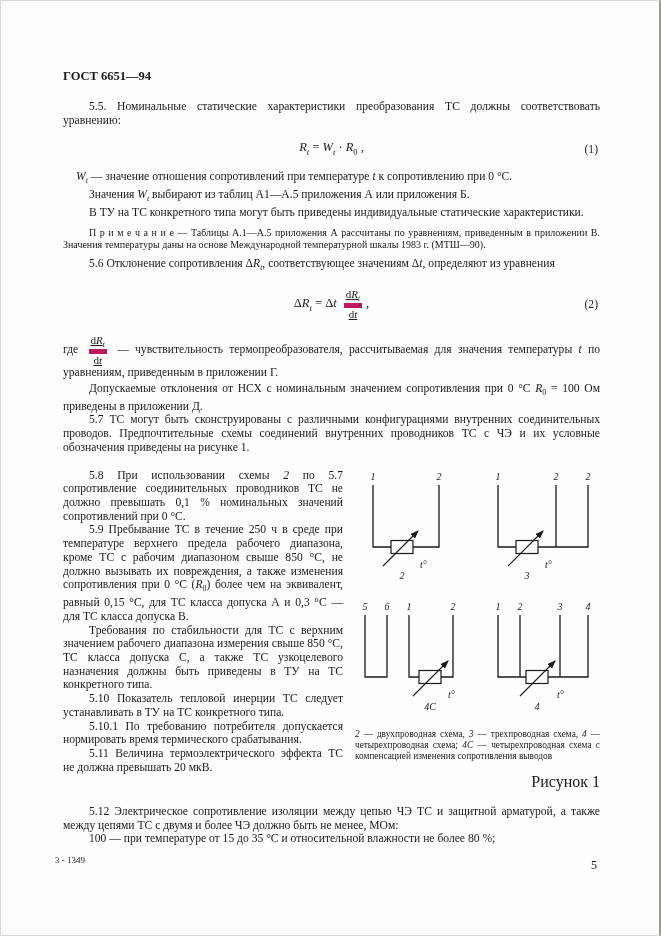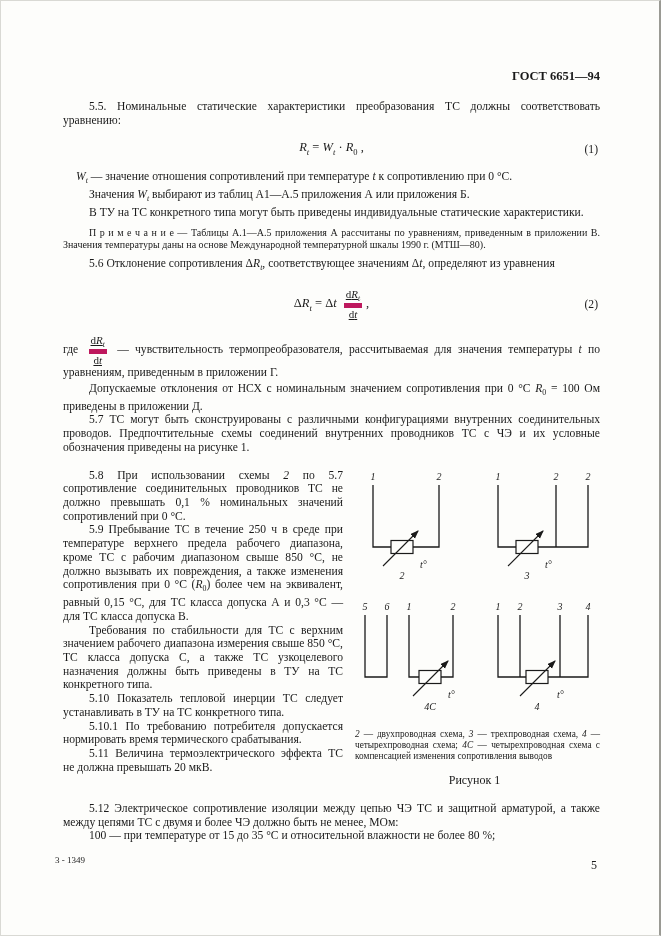--- a/index.html
+++ b/index.html
@@ -5,38 +5,38 @@
   * { box-sizing: border-box; }
   html, body { margin: 0; padding: 0; background: #ffffff; }
   .page {
     width: 661px; height: 936px; position: relative;
     background: #fdfdfb; overflow: hidden;
     border: 1px solid #d9d9d4; border-right: 2px solid #9a9a94;
     font-family: "Liberation Serif", "DejaVu Serif", serif;
     color: #1a1a1a;
   }
   .content { position: absolute; left: 62px; top: 68px; width: 537px; }
-  .doc-number { text-align: right; font-weight: bold; font-size: 12.5px; margin: 0 0 16px 0; }
+  .doc-number { font-weight: bold; font-size: 12.5px; margin: 0 0 16px 0; }
   p { margin: 0; }
   .body { font-size: 11.6px; line-height: 13.7px; text-align: justify; }
   .indent { text-indent: 26px; }
   .mt { margin-top: 2px; }
   .where-sub { margin-left: 13px; }
   .note { font-size: 10px; line-height: 12.2px; text-align: justify; text-indent: 26px; margin: 7px 0 6px 0; }
   .formula-row { position: relative; text-align: center; font-size: 12.5px; margin: 13px 0; }
   .formula-num { position: absolute; right: 2px; top: 50%; transform: translateY(-50%); font-size: 11.6px; font-style: normal; }
   sub { font-size: 68%; }
   .frac { display: inline-block; vertical-align: middle; text-align: center; font-size: 11px; line-height: 1.1; margin: 0 4px; text-decoration: underline; }
   .frac .fnum, .frac .fden { display: block; padding: 0 2px; }
   .frac .fden { border-top: 5px solid #be185d; }
   .columns { display: flex; margin-top: 14px; }
   .col-left { width: 280px; flex: none; }
   .col-right { flex: 1; padding-left: 6px; }
   .fig-caption { font-size: 9.3px; line-height: 11.4px; text-align: justify; margin: 8px 0 1px 6px; }
-  .fig-label { font-size: 12px; text-align: center; margin-top: 10px; }
+  .fig-label { font-size: 16px; text-align: right; margin-top: 10px; }
   .after-cols { margin-top: 14px; }
   .footer-note { position: absolute; left: 54px; bottom: 70px; font-size: 9px; }
   .page-num { position: absolute; right: 62px; bottom: 62px; font-size: 12px; }
   svg text { font-family: "Liberation Serif", "DejaVu Serif", serif; font-style: italic; fill: #1a1a1a; }
 </style>
 </head>
 <body>
 
 <div class="page">
   <div class="content">
@@ -47,21 +47,21 @@
 
     <div class="formula-row">
       <span><i>R<sub>t</sub></i> = <i>W<sub>t</sub></i> · <i>R</i><sub>0</sub> ,</span>
       <span class="formula-num">(1)</span>
     </div>
 
     <p class="body where-sub"><i>W<sub>t</sub></i> — значение отношения сопротивлений при температуре <i>t</i> к сопротивлению при 0 °С.</p>
     <p class="body indent">Значения <i>W<sub>t</sub></i> выбирают из таблиц А1—А.5 приложения А или приложения Б.</p>
     <p class="body indent">В ТУ на ТС конкретного типа могут быть приведены индивидуальные статические характеристики.</p>
 
-    <p class="note">П р и м е ч а н и е — Таблицы А.1—А.5 приложения А рассчитаны по уравнениям, приведенным в приложении В. Значения температуры даны на основе Международной температурной шкалы 1990 г. (МТШ—80).</p>
+    <p class="note">П р и м е ч а н и е — Таблицы А.1—А.5 приложения А рассчитаны по уравнениям, приведенным в приложении В. Значения температуры даны на основе Международной температурной шкалы 1983 г. (МТШ—90).</p>
 
     <p class="body indent">5.6 Отклонение сопротивления Δ<i>R<sub>t</sub></i>, соответствующее значениям Δ<i>t</i>, определяют из уравнения</p>
 
     <div class="formula-row">
       <span>Δ<i>R<sub>t</sub></i> = Δ<i>t</i></span>
       <span class="frac"><span class="fnum">d<i>R<sub>t</sub></i></span><span class="fden">d<i>t</i></span></span><span>,</span>
       <span class="formula-num">(2)</span>
     </div>
 
     <p class="body">

